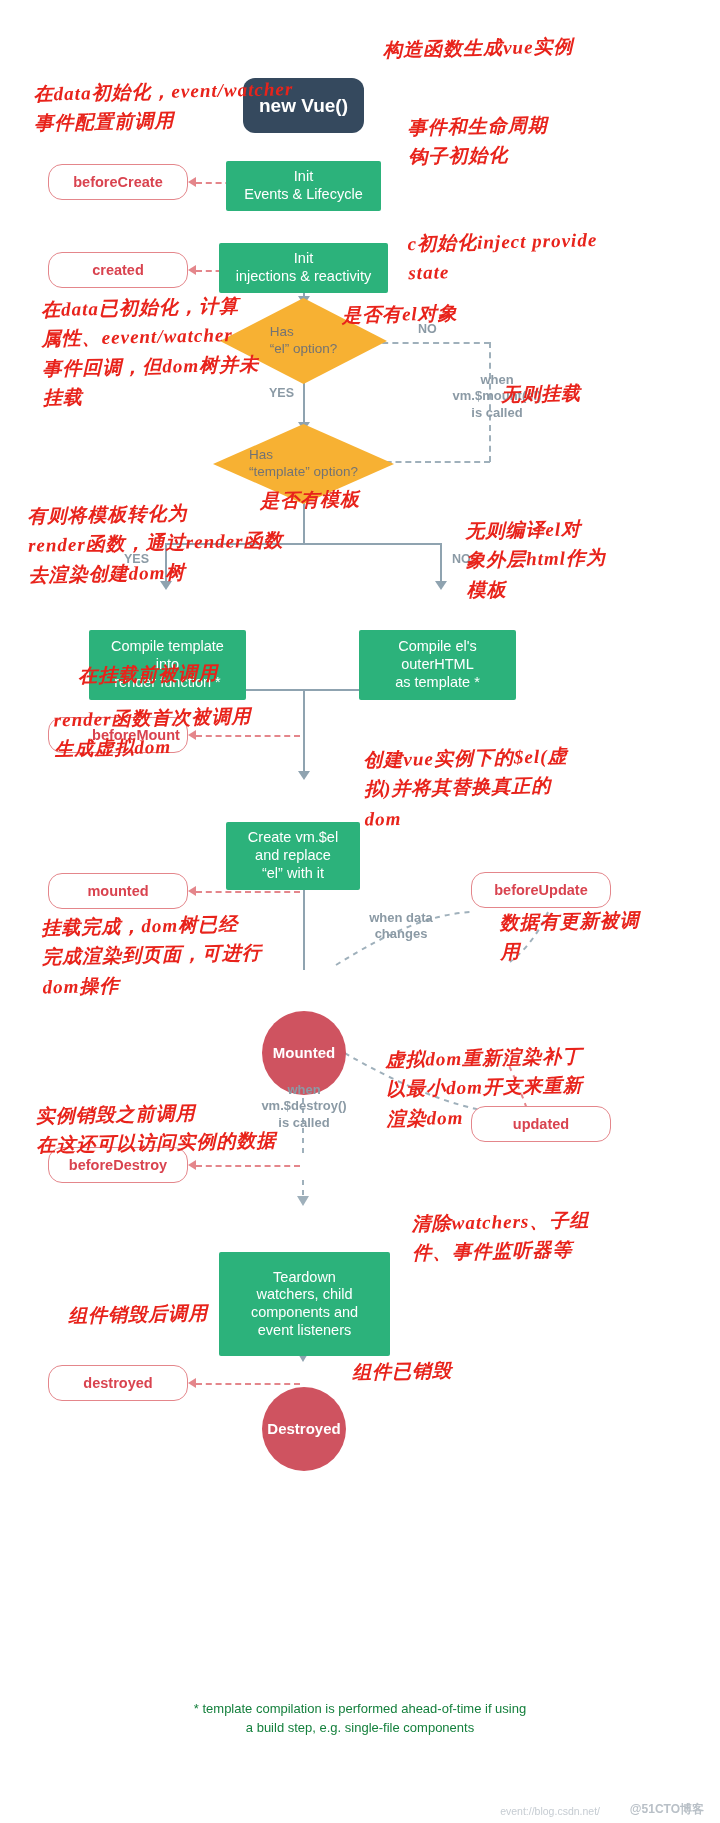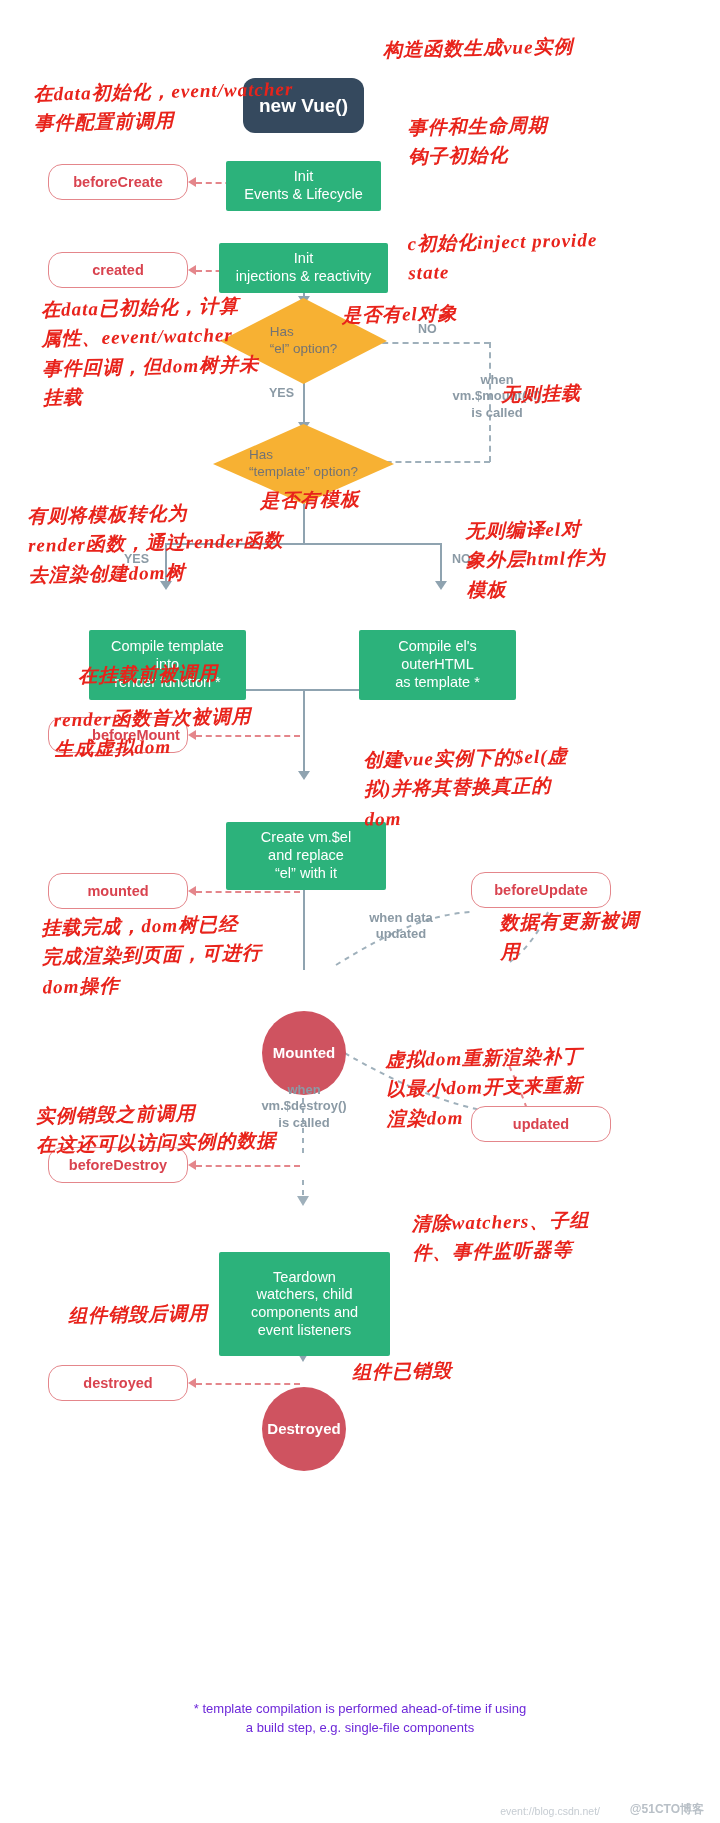--- a/index.html
+++ b/index.html
@@ -43,21 +43,21 @@
   
   .ylabel{position:absolute;color:#8b9aa5;font-size:12.5px;font-weight:700;}
   .glabel{position:absolute;color:#8b9aa5;font-size:13px;font-weight:700;
           text-align:center;line-height:1.25;white-space:pre-line;}
 
   
   .ann{position:absolute;color:#e8231b;font-family:"Liberation Serif","DejaVu Serif",serif;
        font-size:19px;font-weight:700;font-style:italic;line-height:1.55;
        white-space:pre-line;letter-spacing:1px;transform:rotate(-1.2deg);}
 
-  .footer{position:absolute;left:0;right:0;text-align:center;color:#6d28d9;
+  .footer{position:absolute;left:0;right:0;text-align:center;color:#15803d;
           font-size:13px;line-height:1.45;white-space:pre-line;}
   .watermark{position:absolute;right:8px;bottom:4px;color:#c6ccd2;font-size:10.5px;}
   .wm51{position:absolute;color:#b9c0c7;font-size:12px;font-weight:700;}
   .curve{position:absolute;left:0;top:0;width:720px;height:1823px;pointer-events:none;}
 </style>
 </head>
 <body>
 
 <div id="stage">
 
@@ -140,21 +140,21 @@
   </div>
 
   <div class="node n-green" style="left:89px;top:585px;width:157px;height:70px;">Compile template
 into
 render function *</div>
 
   <div class="node n-green" style="left:359px;top:585px;width:157px;height:70px;">Compile el's
 outerHTML
 as template *</div>
 
-  <div class="node n-green" style="left:226px;top:777px;width:160px;height:68px;">Create vm.$el
+  <div class="node n-green" style="left:226px;top:777px;width:134px;height:68px;">Create vm.$el
 and replace
 “el” with it</div>
 
   <div class="node n-circle" style="left:262px;top:966px;width:84px;height:84px;">Mounted</div>
 
 
   <div class="node n-green" style="left:219px;top:1207px;width:171px;height:104px;">Teardown
 watchers, child
 components and
 event listeners</div>
@@ -172,21 +172,21 @@
 
   <div class="ylabel" style="left:269px;top:386px;">YES</div>
   <div class="ylabel" style="left:418px;top:322px;">NO</div>
   <div class="ylabel" style="left:124px;top:552px;">YES</div>
   <div class="ylabel" style="left:452px;top:552px;">NO</div>
 
   <div class="glabel" style="left:432px;top:372px;width:130px;">when
 vm.$mount(el)
 is called</div>
   <div class="glabel" style="left:352px;top:910px;width:98px;">when data
-updated</div>
+changes</div>
   <div class="glabel" style="left:252px;top:1082px;width:104px;">when
 vm.$destroy()
 is called</div>
 
   <div class="ann" style="left:383px;top:32px;width:330px;">构造函数生成vue实例</div>
   <div class="ann" style="left:34px;top:76px;width:340px;">在data初始化，event/watcher
 事件配置前调用</div>
   <div class="ann" style="left:408px;top:110px;width:300px;">事件和生命周期
 钩子初始化</div>
   <div class="ann" style="left:408px;top:226px;width:300px;">c初始化inject provide

